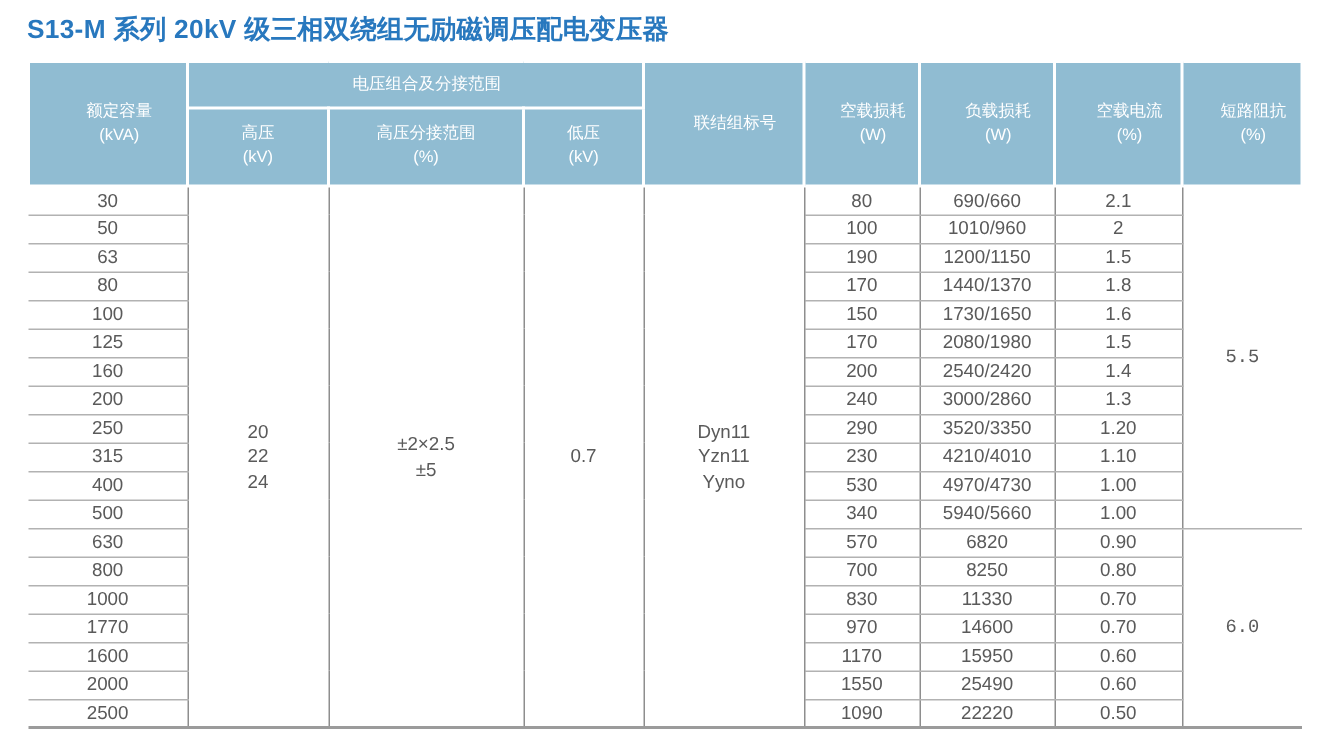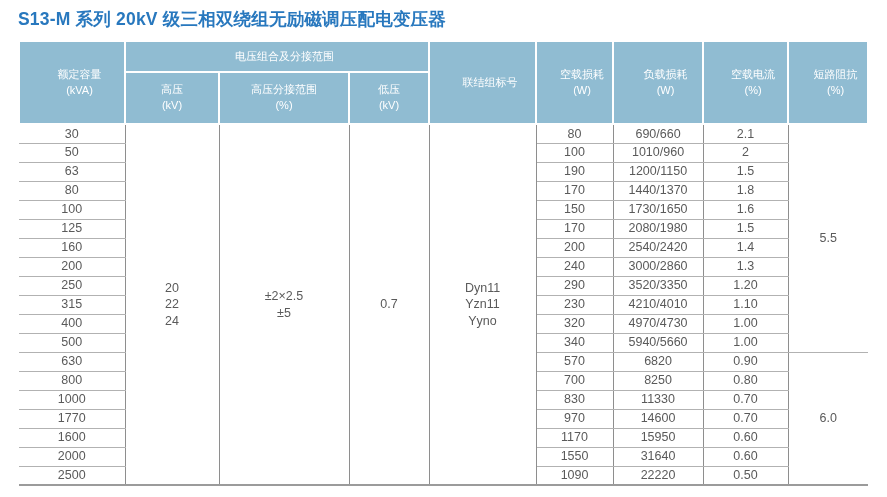--- a/index.html
+++ b/index.html
@@ -44,21 +44,21 @@
     font-size: 12.5px;
     height: 19px;
     text-align: center;
     vertical-align: middle;
     border-right: 1px solid #8e8e8e;
     border-bottom: 1px solid #b2b2b2;
     padding: 0;
     line-height: 1.3;
   }
   table.spec td.merged { border-bottom: none; white-space: pre-line; }
-  table.spec td.z-group { border-right: none; white-space: pre-line; }
+  table.spec td.z-group { border-right: none; white-space: pre-line; font-family: Liberation Mono, monospace; }
   table.spec td.z-top { border-bottom: 1px solid #b2b2b2; }
   table.spec td.z-bottom { border-bottom: none; }
 </style>
 </head>
 <body>
 
 <div class="page">
   <div class="title">S13-M 系列 20kV 级三相双绕组无励磁调压配电变压器</div>
 
   <table class="spec">
@@ -183,21 +183,21 @@
         <td>1.20</td>
       </tr>
       <tr>
         <td>315</td>
         <td>230</td>
         <td>4210/4010</td>
         <td>1.10</td>
       </tr>
       <tr>
         <td>400</td>
-        <td>320</td>
+        <td>530</td>
         <td>4970/4730</td>
         <td>1.00</td>
       </tr>
       <tr>
         <td>500</td>
         <td>340</td>
         <td>5940/5660</td>
         <td>1.00</td>
       </tr>
       <tr>
@@ -227,21 +227,21 @@
       </tr>
       <tr>
         <td>1600</td>
         <td>1170</td>
         <td>15950</td>
         <td>0.60</td>
       </tr>
       <tr>
         <td>2000</td>
         <td>1550</td>
-        <td>31640</td>
+        <td>25490</td>
         <td>0.60</td>
       </tr>
       <tr>
         <td>2500</td>
         <td>1090</td>
         <td>22220</td>
         <td>0.50</td>
       </tr>
     </tbody>
   </table>

